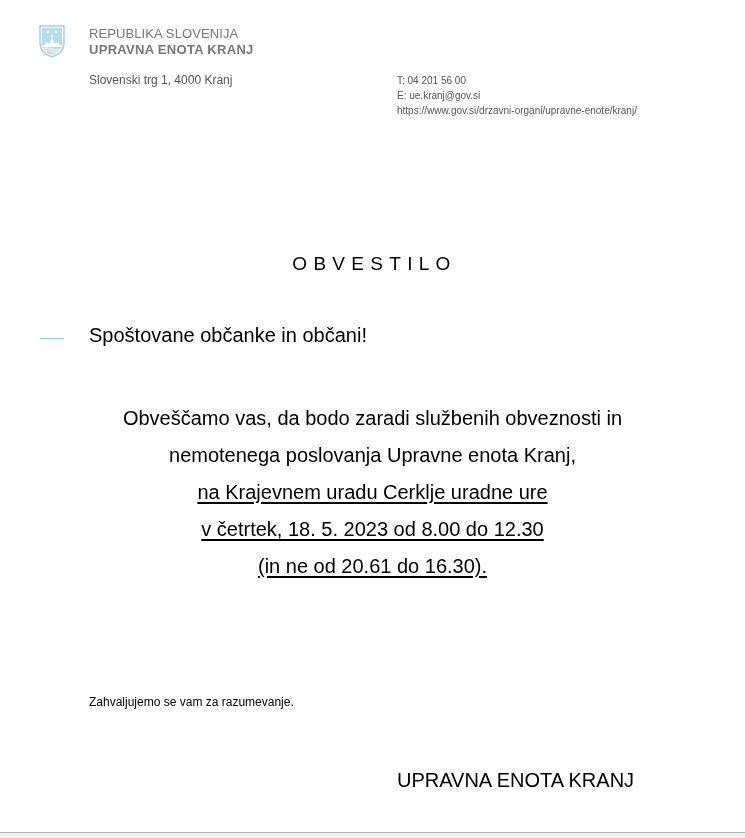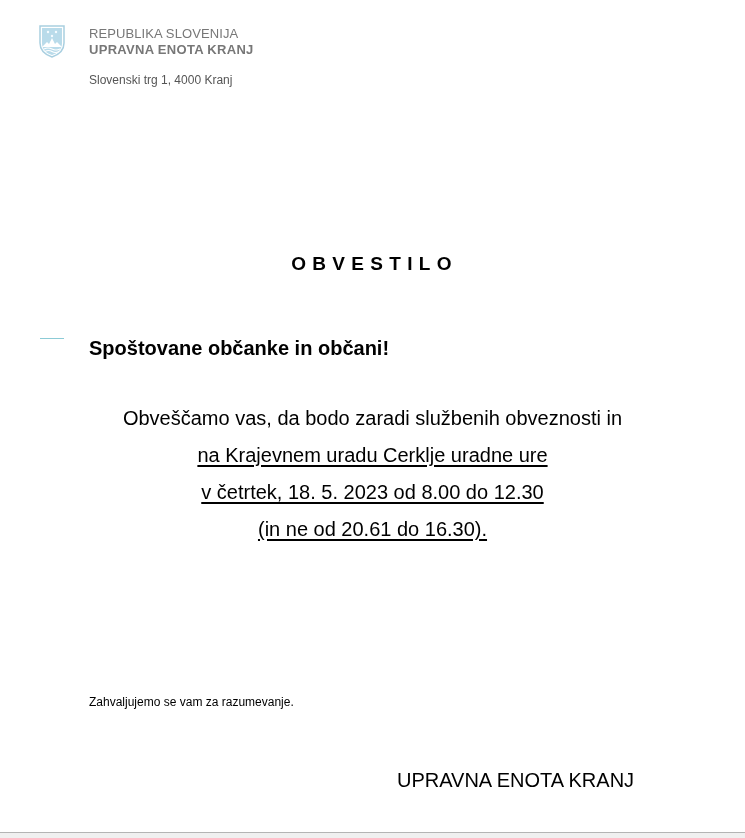--- a/index.html
+++ b/index.html
@@ -66,40 +66,39 @@
       line-height: 15px;
       white-space: nowrap;
     }
     .title {
       position: absolute;
       left: 0;
       width: 745px;
       top: 253px;
       text-align: center;
       font-size: 19px;
-      font-weight: bold;
+      font-weight: normal;
       letter-spacing: 6.3px;
       padding-left: 4px;
       box-sizing: border-box;
     }
     .accent-line {
       position: absolute;
       left: 40px;
       top: 338px;
       width: 24px;
       height: 1px;
       background: #8ccbd6;
     }
     .greeting {
       position: absolute;
       left: 89px;
-      top: 337px;
+      top: 324px;
       font-size: 20px;
       white-space: nowrap;
-      font-weight: bold;
     }
     .body-block {
       position: absolute;
       left: 0;
       width: 745px;
       top: 400px;
       text-align: center;
       font-size: 20px;
       line-height: 37px;
     }
@@ -150,28 +149,34 @@
       <path d="M5 24 Q9 22 13 24 Q17 26 21 24" fill="none" stroke="#ffffff" stroke-width="1.2"></path>
       <path d="M6 26.5 Q9.5 24.5 13 26.5 Q16.5 28.5 20 26.5" fill="none" stroke="#ffffff" stroke-width="1.2"></path>
     </svg>
   </div>
 
   <div class="org-line1">REPUBLIKA SLOVENIJA</div>
   <div class="org-line2">UPRAVNA ENOTA KRANJ</div>
 
   <div class="address">Slovenski trg 1, 4000 Kranj</div>
 
+  <div class="contact">
+    <div>T: 04 201 56 00</div>
+    <div>E: ue.kranj@gov.si</div>
+    <div>https://www.gov.si/drzavni-organi/upravne-enote/kranj/</div>
+  </div>
 
   <div class="title">OBVESTILO</div>
 
   <div class="accent-line"></div>
   <div class="greeting">Spoštovane občanke in občani!</div>
 
   <div class="body-block">
     <span class="line">Obveščamo vas, da bodo zaradi službenih obveznosti in</span>
+    <span class="line">nemotenega poslovanja Upravne enota Kranj,</span>
     <span class="line"><span class="emph">na Krajevnem uradu Cerklje uradne ure</span></span>
     <span class="line"><span class="emph">v četrtek, 18. 5. 2023 od 8.00 do 12.30</span></span>
     <span class="line"><span class="emph">(in ne od 20.61 do 16.30).</span></span>
   </div>
 
   <div class="closing">Zahvaljujemo se vam za razumevanje.</div>
   <div class="signature">UPRAVNA ENOTA KRANJ</div>
 </div>
 
 <div class="bottom-bar"></div>

